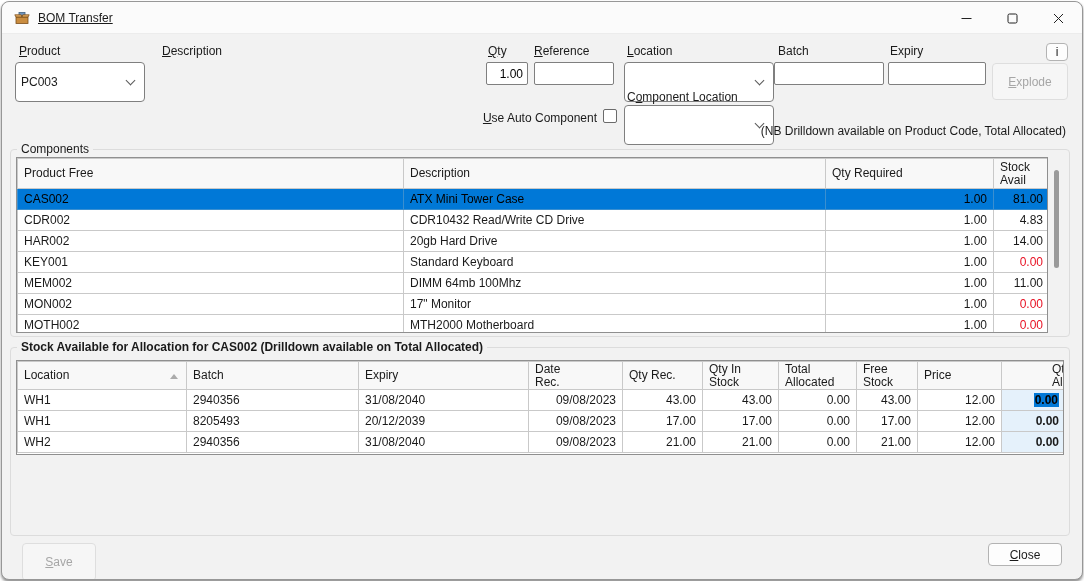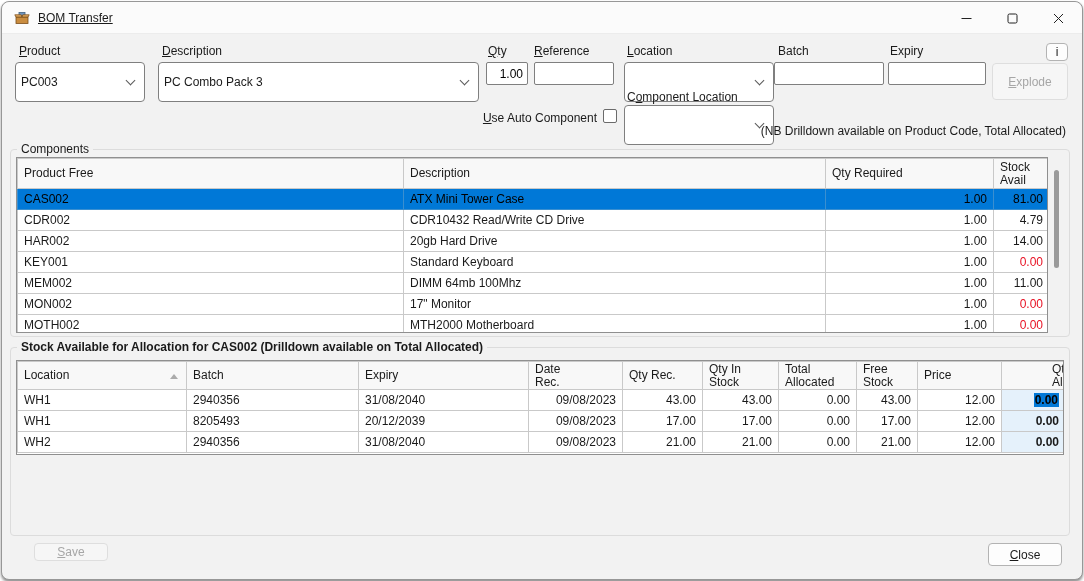--- a/index.html
+++ b/index.html
@@ -94,24 +94,20 @@
   <span class="lbl" style="left:486px;top:42px"><span></span><span class="accel">Q</span><span>ty</span></span>
   <span class="lbl" style="left:532px;top:42px"><span></span><span class="accel">R</span><span>eference</span></span>
   <span class="lbl" style="left:625px;top:42px"><span></span><span class="accel">L</span><span>ocation</span></span>
   <span class="lbl" style="left:776px;top:42px"><span>Batch</span><span class="accel"></span><span></span></span>
   <span class="lbl" style="left:888px;top:42px"><span>Expiry</span><span class="accel"></span><span></span></span>
 
   <div class="combo" style="left:13px;top:60px;width:130px">
     <span class="combo-text">PC003</span>
     <span class="chev"></span>
   </div>
-  <div class="combo" style="left:156px;top:60px;width:321px">
-    <span class="combo-text">PC Combo Pack 3</span>
-    <span class="chev"></span>
-  </div>
   <input class="tb num" style="left: 484px; top: 60px; width: 42px;" value="1.00">
   <input class="tb" style="left: 532px; top: 60px; width: 80px;" value="">
   <div class="combo" style="left:622px;top:60px;width:150px">
     <span class="combo-text"></span>
     <span class="chev"></span>
   </div>
   <input class="tb" style="left: 772px; top: 60px; width: 110px;" value="">
   <input class="tb" style="left: 886px; top: 60px; width: 98px;" value="">
   <div class="btn" style="left:1044px;top:41px;width:22px;height:18px">
       <span>i</span>
@@ -153,21 +149,21 @@
       <td class="c-code">CAS002</td>
       <td class="c-desc">ATX Mini Tower Case</td>
       <td class="c-qty num">1.00</td>
       <td class="c-stock num">81.00</td>
     </tr>
 
     <tr>
       <td class="c-code">CDR002</td>
       <td class="c-desc">CDR10432 Read/Write CD Drive</td>
       <td class="c-qty num">1.00</td>
-      <td class="c-stock num">4.79</td>
+      <td class="c-stock num">4.83</td>
     </tr>
 
     <tr>
       <td class="c-code">HAR002</td>
       <td class="c-desc">20gb Hard Drive</td>
       <td class="c-qty num">1.00</td>
       <td class="c-stock num">14.00</td>
     </tr>
 
     <tr class="zero_stock">
@@ -269,20 +265,20 @@
       <td class="num">21.00</td>
       <td class="num">0.00</td>
       <td class="num">21.00</td>
       <td class="num">12.00</td>
       <td class="c-alloc"><span class="alloc-val">0.00</span></td>
     </tr>
   </tbody>
     </table>
   </div>
 
-  <div class="btn disabled" style="left:32px;top:541px;width:74px;height:18px">
+  <div class="btn disabled" style="left:20px;top:541px;width:74px;height:38px">
       <span><span></span><span class="accel">S</span><span>ave</span></span>
     </div>
   <div class="btn" style="left:986px;top:541px;width:74px;height:23px">
       <span><span></span><span class="accel">C</span><span>lose</span></span>
     </div>
 
 </div>
 
 </body></html>

